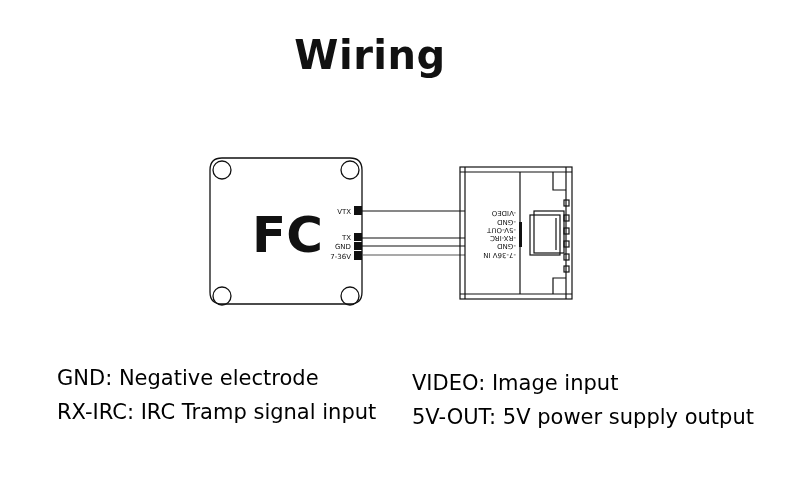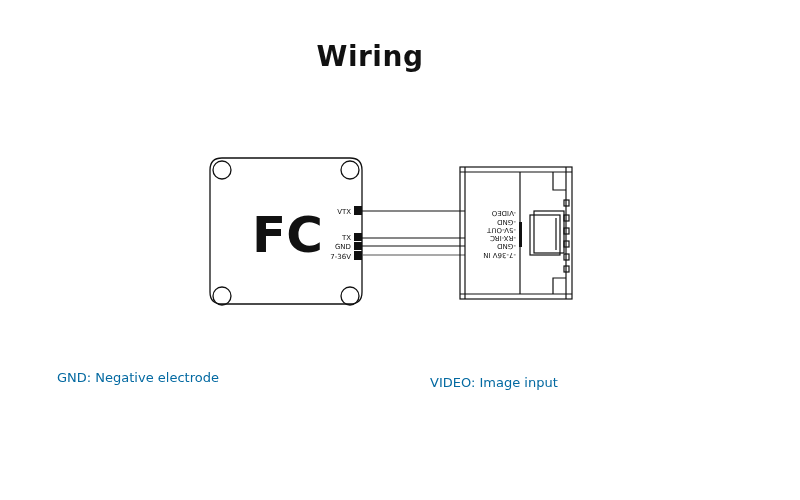--- a/index.html
+++ b/index.html
@@ -1,21 +1,21 @@
 <!DOCTYPE html>
 <html><head>
   <meta charset="utf-8">
   <style>
     html, body { margin: 0; padding: 0; background: #ffffff; }
     body { width: 800px; height: 500px; position: relative; overflow: hidden; font-family: "DejaVu Sans", sans-serif; color: #111; }
-    .title { position: absolute; left: 0; width: 740px; top: 40px; text-align: center; font-size: 28px; font-weight: bold; letter-spacing: 0.5px; }
+    .title { position: absolute; left: 0; width: 740px; top: 32px; text-align: center; font-size: 40px; font-weight: bold; letter-spacing: 0.5px; }
     svg.diagram { position: absolute; left: 0; top: 0; }
-    .legend { position: absolute; font-size: 13px; line-height: 34px; color: #0369a1; }
+    .legend { position: absolute; font-size: 21px; line-height: 34px; color: #000000; }
     .legend.left { left: 57px; top: 361px; }
-    .legend.right { left: 430px; top: 366px; }
+    .legend.right { left: 412px; top: 366px; }
     .legend div { white-space: nowrap; }
   </style>
 </head>
 <body>
 
 <div class="title">Wiring</div>
 
 <svg class="diagram" width="800" height="500" viewBox="0 0 800 500">
 
   <g fill="none" stroke="#111" stroke-width="1.3">
@@ -75,17 +75,19 @@
     <text transform="translate(516,220) rotate(180)">-GND</text>
     <text transform="translate(516,228) rotate(180)">-5V-OUT</text>
     <text transform="translate(516,236) rotate(180)">-RX-IRC</text>
     <text transform="translate(516,244) rotate(180)">-GND</text>
     <text transform="translate(516,253) rotate(180)">-7-36V IN</text>
   </g>
 </svg>
 
 <div class="legend left">
   <div>GND: Negative electrode</div>
+  <div>RX-IRC: IRC Tramp signal input</div>
 </div>
 
 <div class="legend right">
   <div>VIDEO: Image input</div>
+  <div>5V-OUT: 5V power supply output</div>
 </div>
 
 </body></html>

